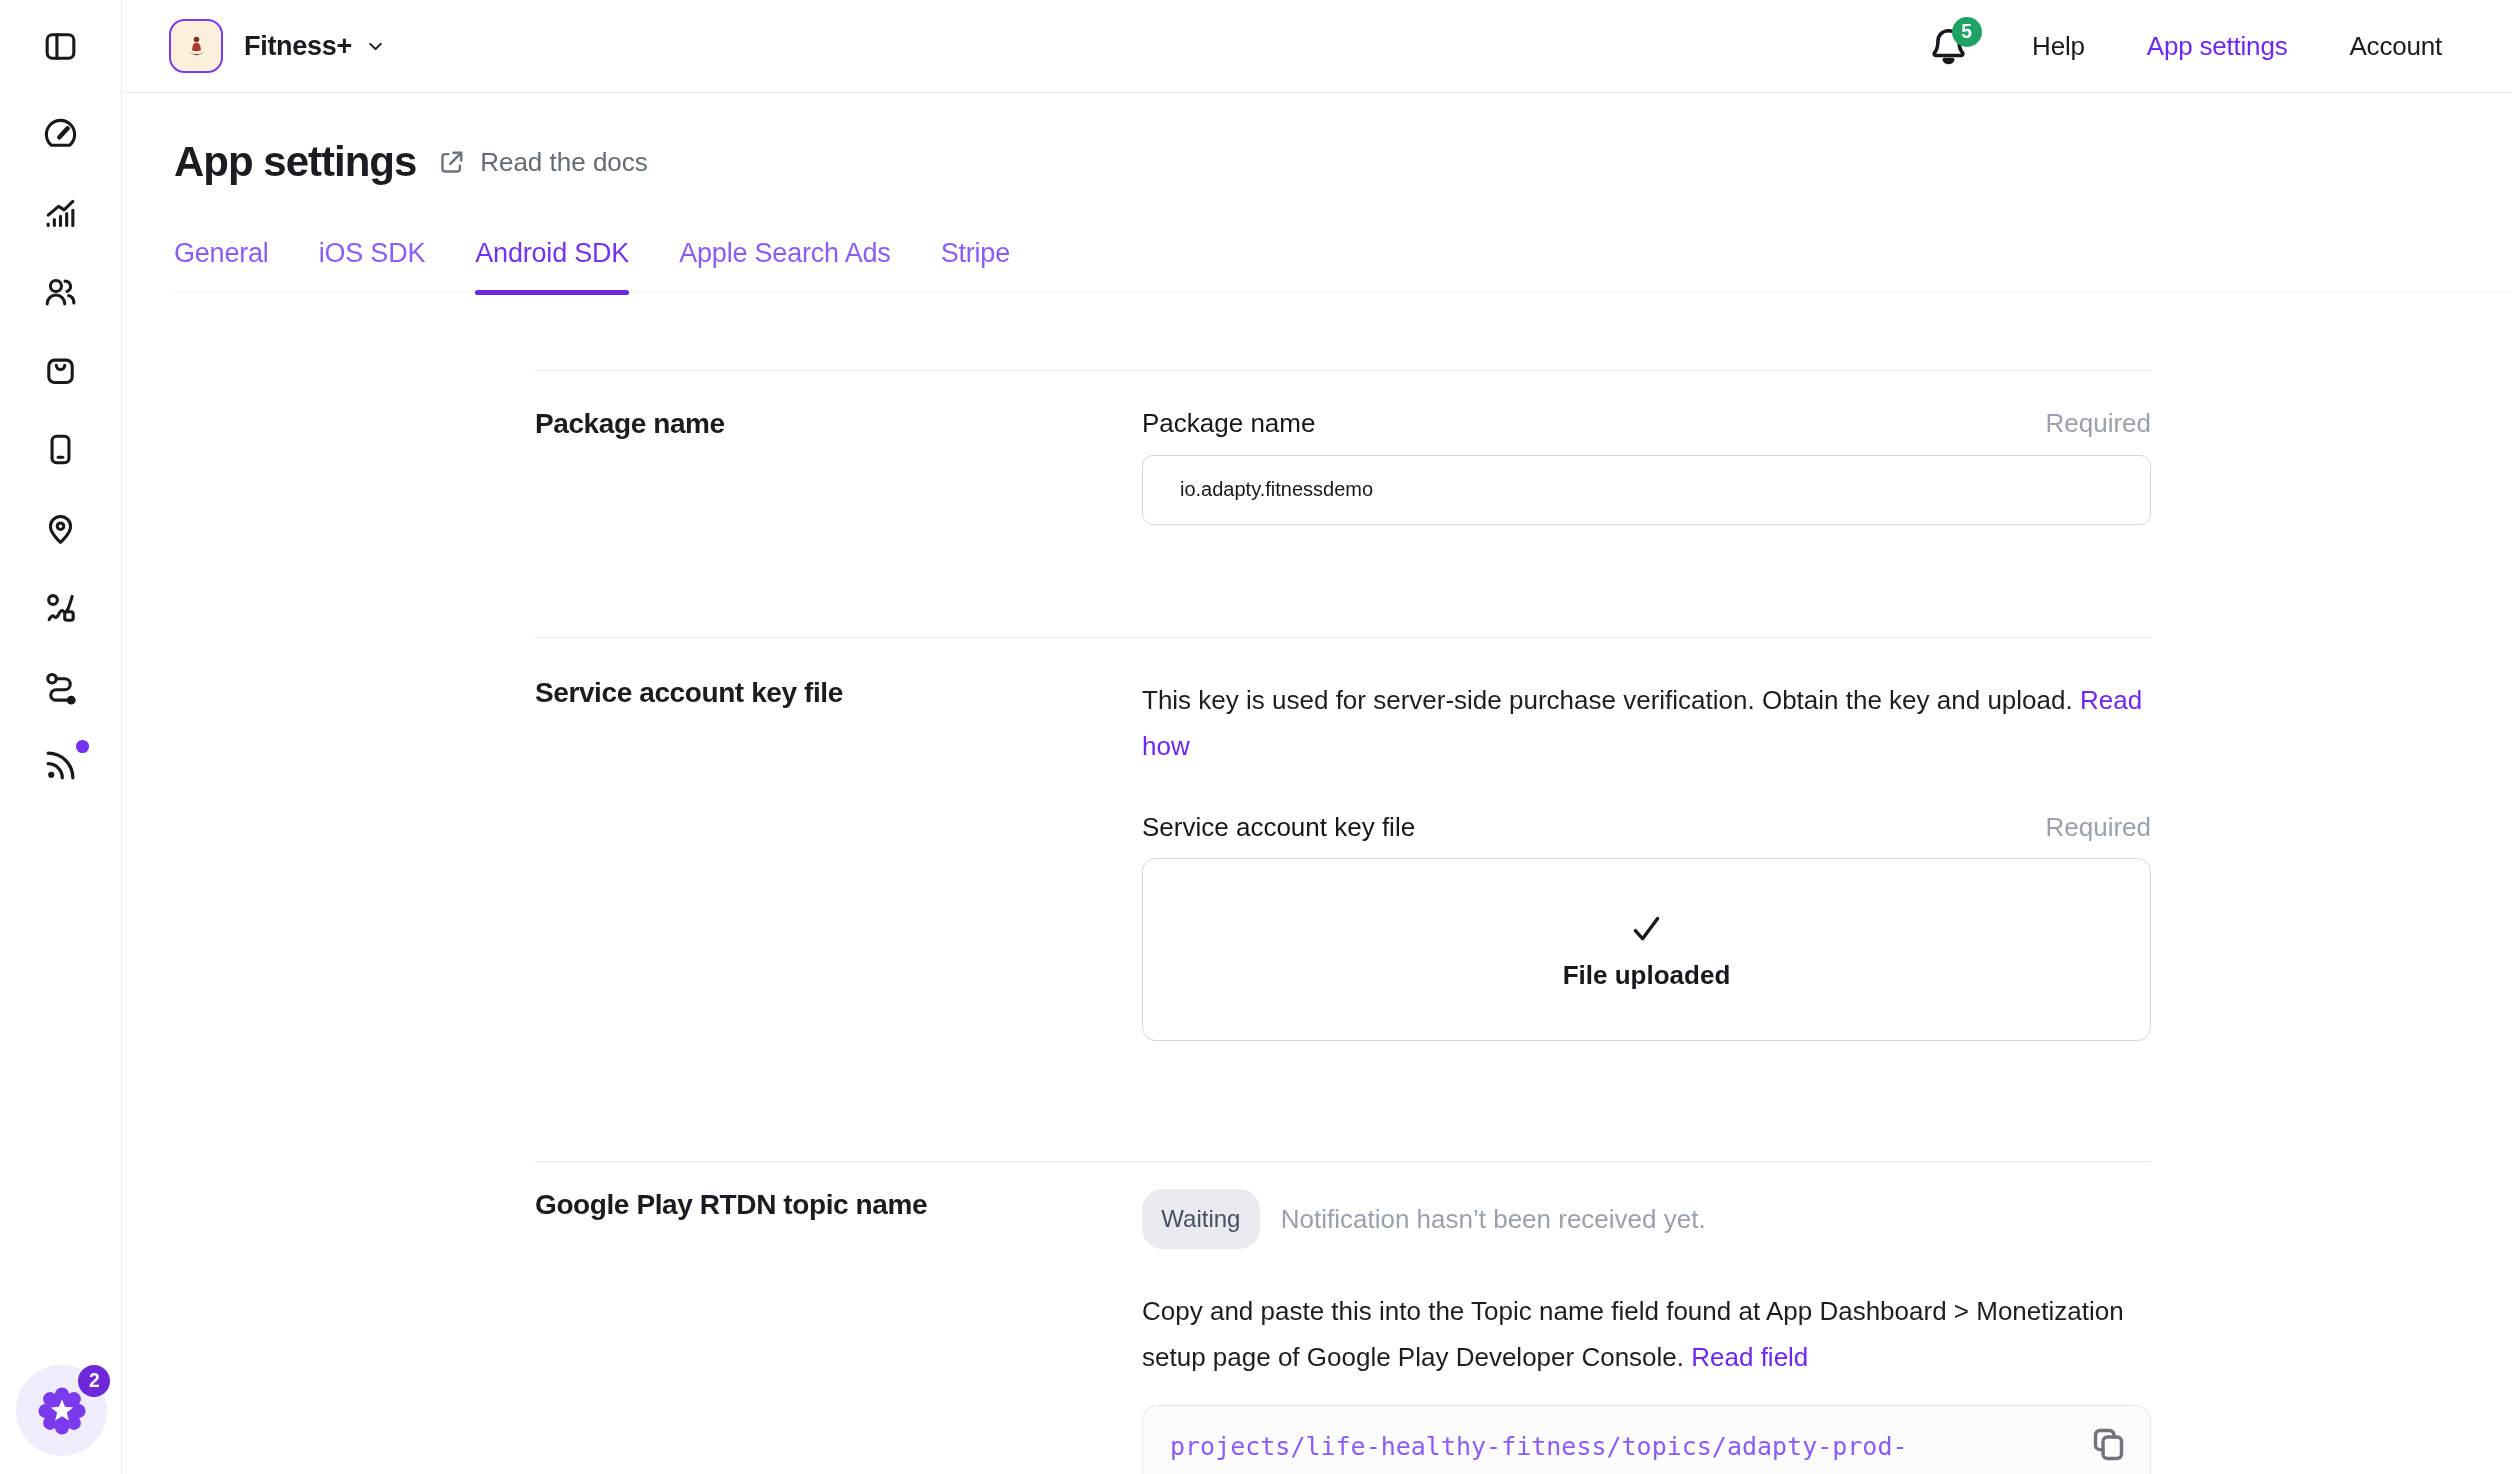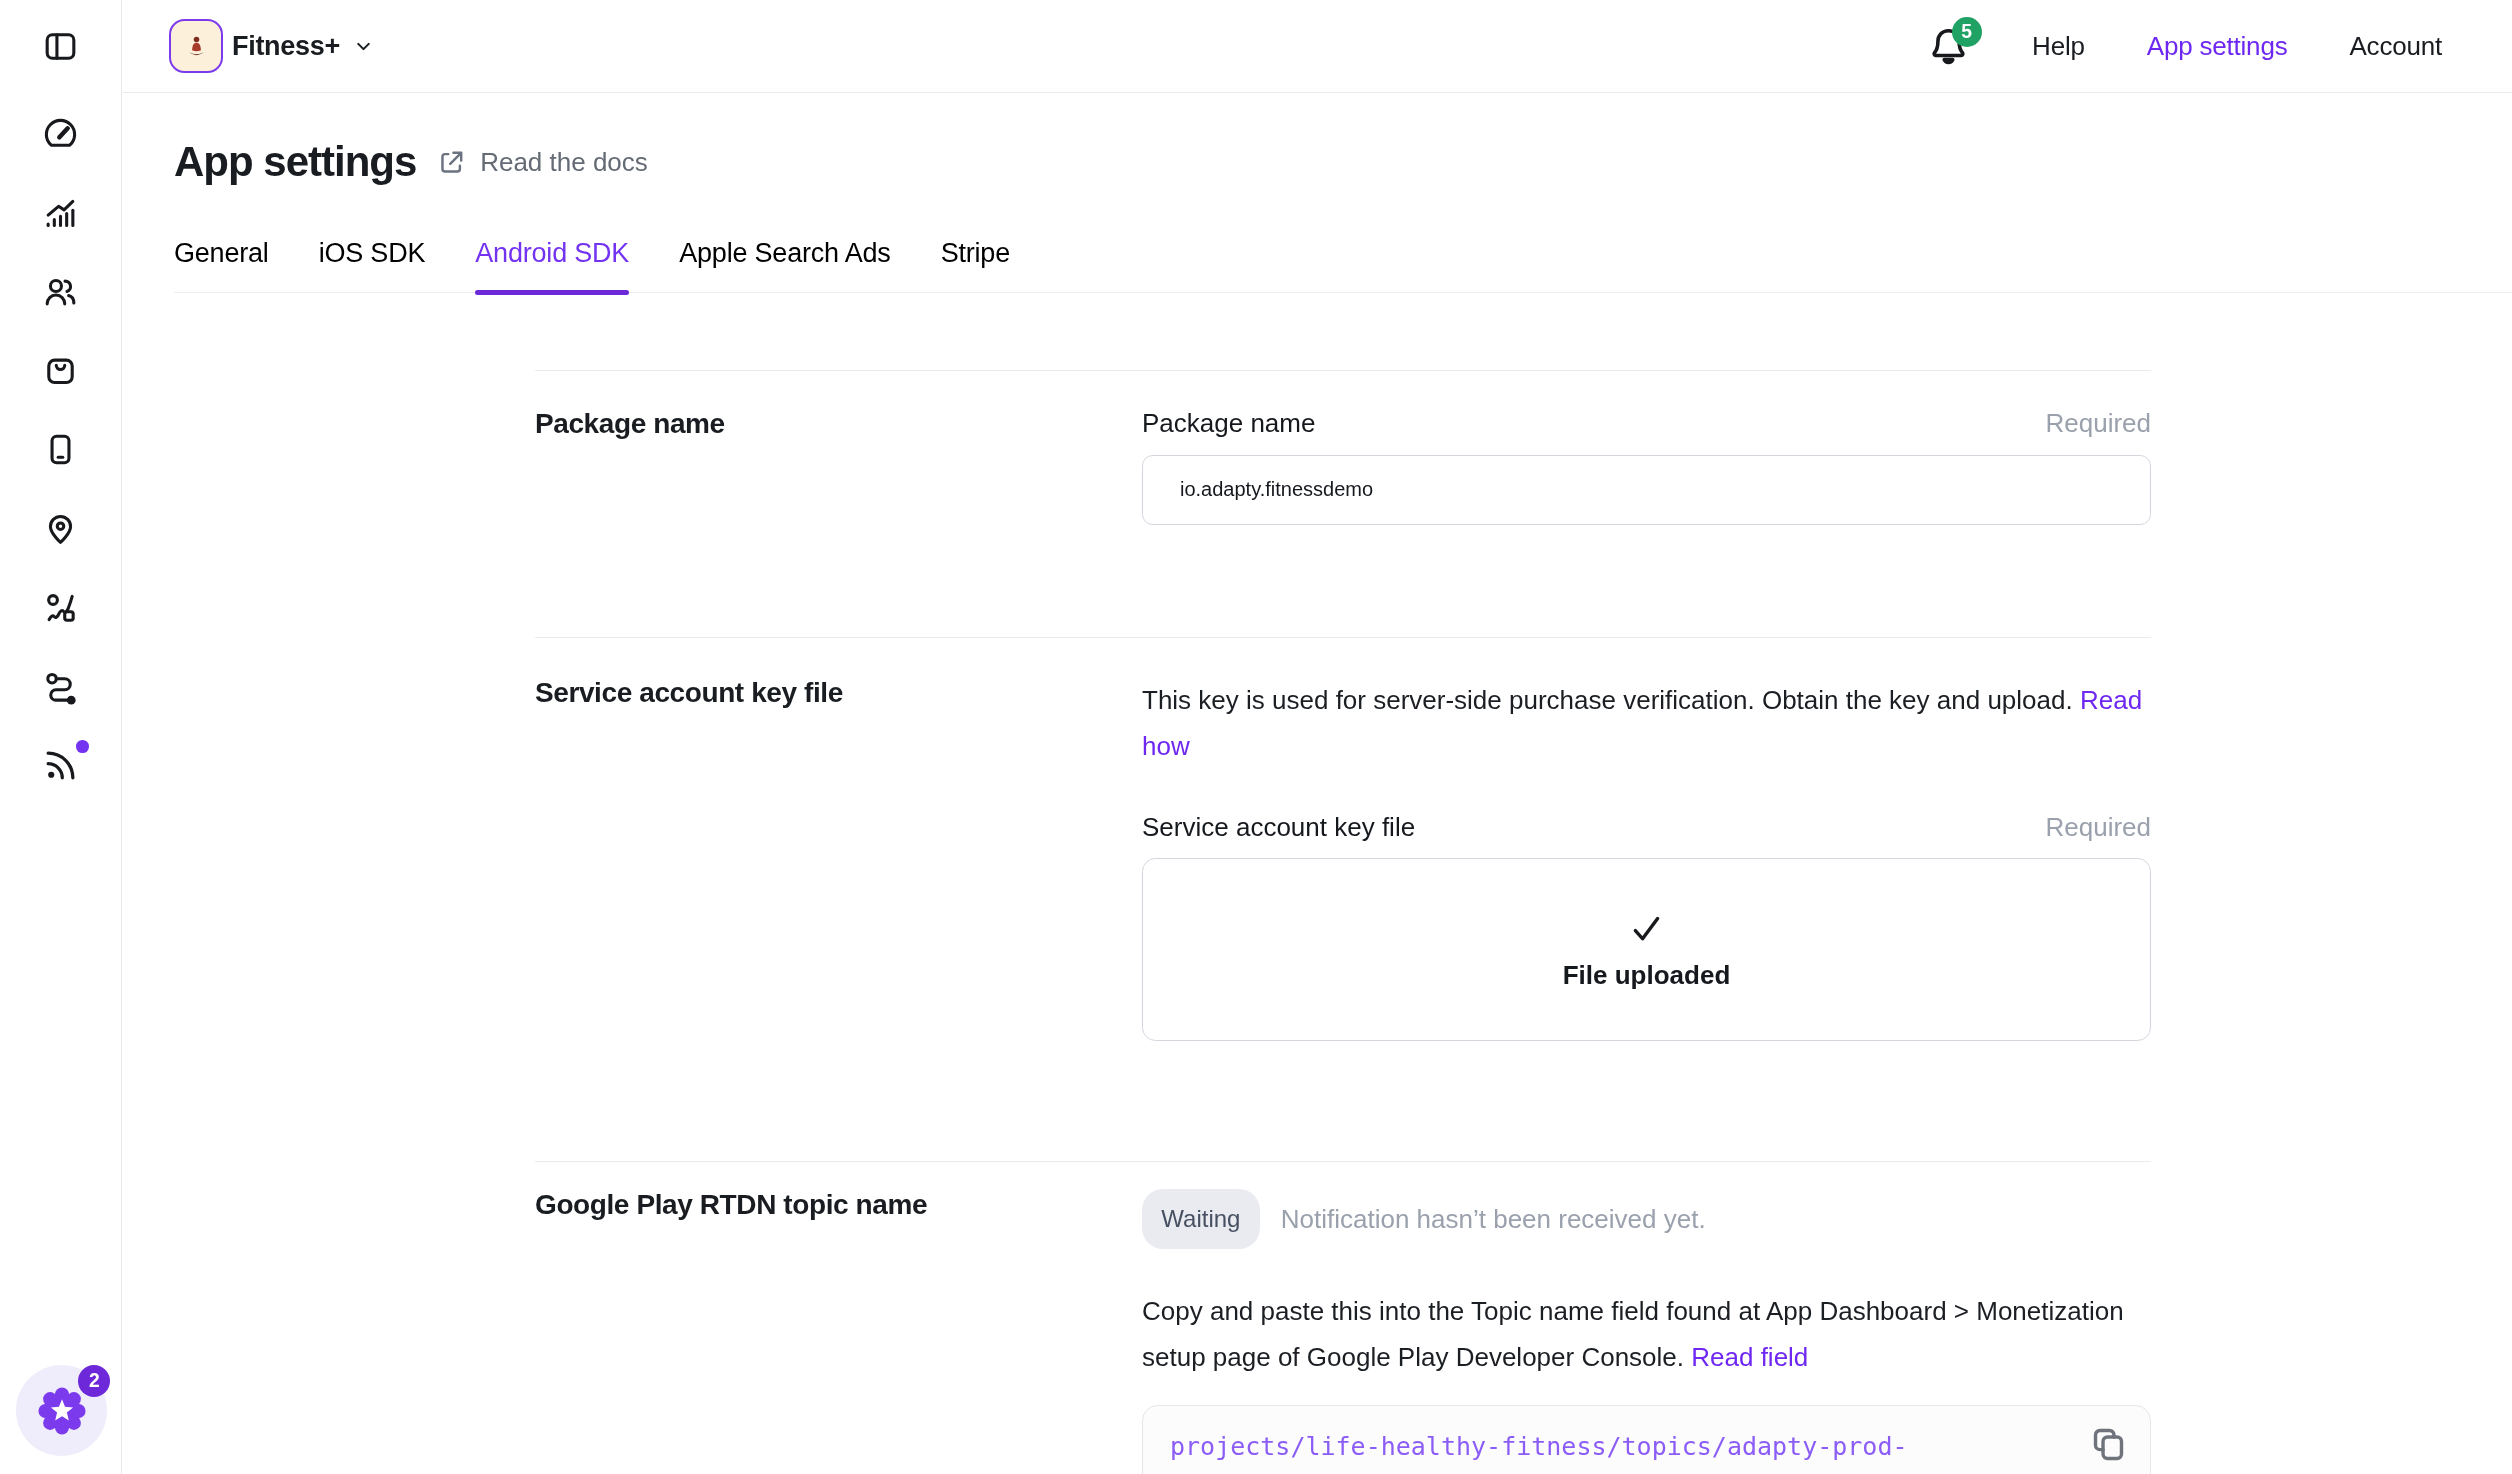--- a/index.html
+++ b/index.html
@@ -16,39 +16,39 @@
   .whats-new{position:absolute;left:16.4px;top:1365px;width:91px;height:91px;border-radius:50%;
              background:#efedfb;display:flex;align-items:center;justify-content:center;cursor:pointer;}
   .whats-new .badge2{position:absolute;top:0px;left:62px;width:32px;height:32px;border-radius:50%;
              background:#6d28d9;color:#fff;font-size:19.3px;font-weight:700;display:flex;align-items:center;justify-content:center;}
 
   
   .topbar{position:absolute;left:123px;top:0;right:0;height:93px;border-bottom:1px solid #e9ebee;
           display:flex;align-items:center;box-sizing:border-box;padding:0 70px 0 46px;}
   .app-logo{width:54px;height:54px;border-radius:15.5px;border:2.4px solid #7c3aed;background:#fcf0da;
             display:flex;align-items:center;justify-content:center;box-sizing:border-box;cursor:pointer;}
-  .app-name{margin-left:9px;font-size:27px;font-weight:600;letter-spacing:-0.3px;}
+  .app-name{margin-left:21px;font-size:27px;font-weight:600;letter-spacing:-0.3px;}
   .app-chevron{margin-left:13.5px;color:#191c20;}
   .top-right{margin-left:auto;display:flex;align-items:center;gap:62px;}
   .bell-wrap{position:relative;width:43px;height:43px;color:#17191c;cursor:pointer;}
   .bell-badge{position:absolute;top:-7.7px;right:-11.6px;min-width:30px;height:30px;border-radius:50%;
               background:#1fa263;color:#fff;font-size:19.3px;font-weight:600;
               display:flex;align-items:center;justify-content:center;}
   .nav-link{font-size:26px;font-weight:500;color:#191c20;cursor:pointer;letter-spacing:-0.2px;}
   .nav-link.active{color:#6e28f2;}
 
   
   .main{position:absolute;left:123px;top:94px;right:0;bottom:0;}
   .title-row{margin:44px 0 0 51px;display:flex;align-items:center;}
   .page-title{font-size:42px;font-weight:700;letter-spacing:-1px;}
   .ext-icon{margin-left:19.3px;color:#6b7280;}
   .docs-link{margin-left:13.5px;font-size:26px;color:#646b75;cursor:pointer;}
 
   .tabs{margin-left:51px;margin-top:52px;display:flex;gap:50px;border-bottom:1.9px solid #eceef1;}
-  .tab{font-size:27px;font-weight:500;color:#000000;padding-bottom:23px;position:relative;cursor:pointer;letter-spacing:-0.2px;}
+  .tab{font-size:27px;font-weight:500;color:#8b5cf6;padding-bottom:23px;position:relative;cursor:pointer;letter-spacing:-0.2px;}
   .tab.active{color:#7433f0;}
   .tab.active::after{content:"";position:absolute;left:0;right:0;bottom:-2.9px;height:4.8px;border-radius:3.9px;background:#6d28d9;}
 
   .sections{margin-left:412px;width:1616px;}
   .section{display:flex;border-top:1px solid #e9ebee;box-sizing:border-box;}
   .sec-left{width:607px;flex:none;}
   .sec-right{width:1009px;flex:none;}
   .sec-heading{font-size:28px;font-weight:700;letter-spacing:-0.4px;}
   .s1{margin-top:77px;padding:37px 0 112px;}
   .s2{padding:39px 0 120px;}

